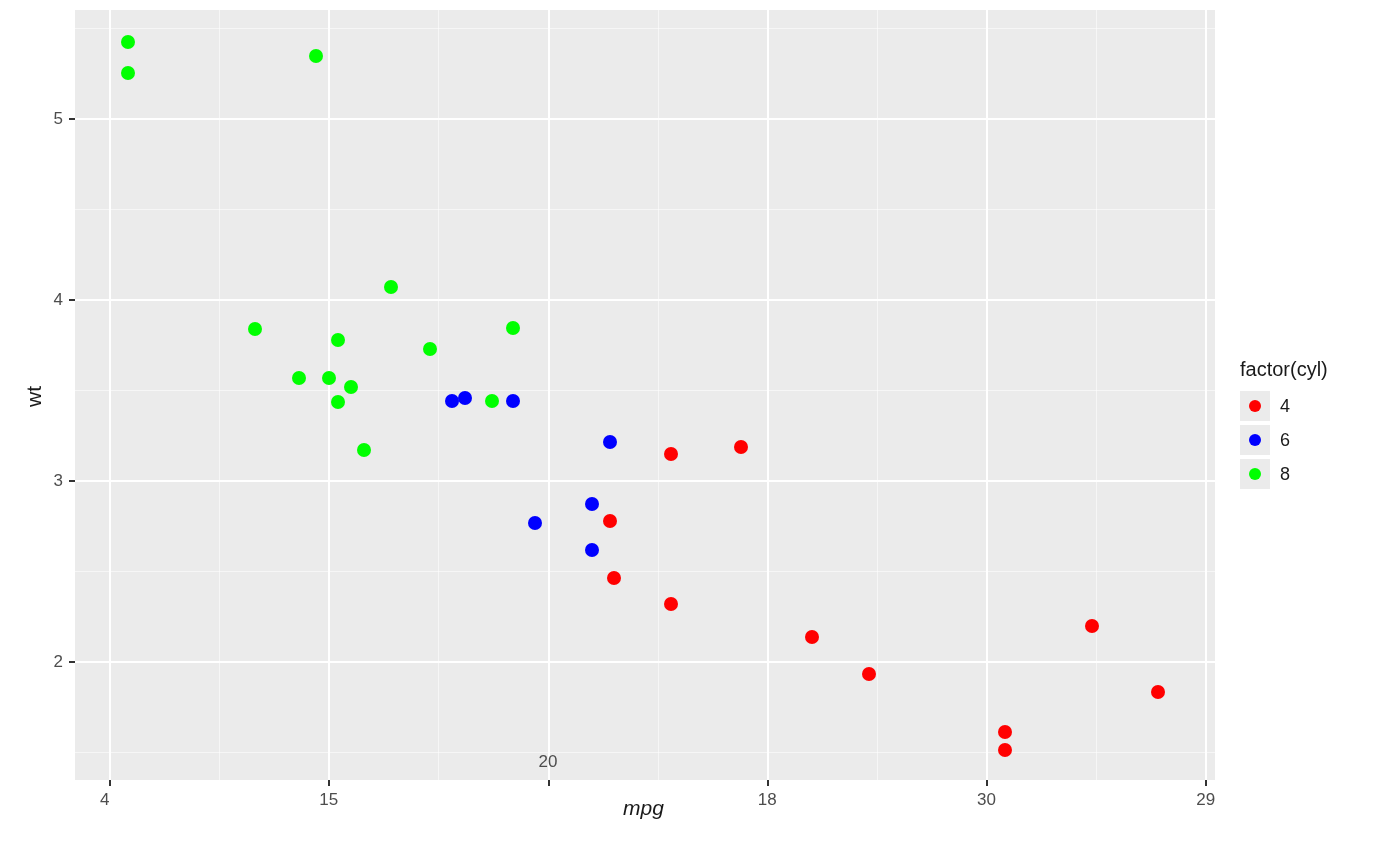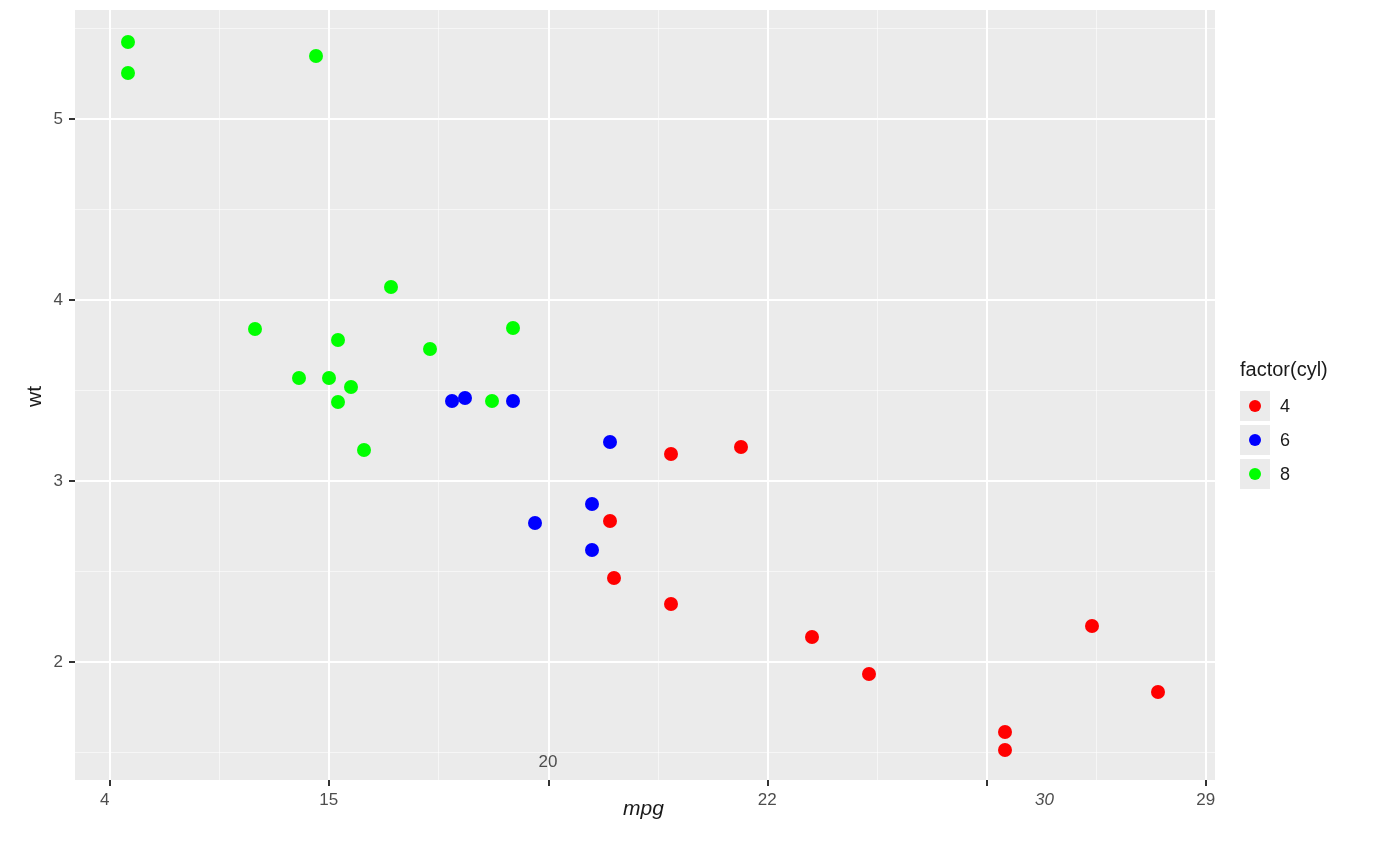--- a/index.html
+++ b/index.html
@@ -137,24 +137,24 @@
     <div class="axis-tick" style="left: 109.077px; top: 780px; width: 2px; height: 6px;"></div>
     <div class="axis-tick-label" style="left: 100.077px; top: 790px;">4</div>
     <div class="gridline-major-v" style="left: 328.308px; top: 10px; width: 2px; height: 770px;"></div>
     <div class="axis-tick" style="left: 328.308px; top: 780px; width: 2px; height: 6px;"></div>
     <div class="axis-tick-label" style="left: 319.308px; top: 790px;">15</div>
     <div class="gridline-major-v" style="left: 547.538px; top: 10px; width: 2px; height: 770px;"></div>
     <div class="axis-tick" style="left: 547.538px; top: 780px; width: 2px; height: 6px;"></div>
     <div class="axis-tick-label" style="left: 538.538px; top: 752px;">20</div>
     <div class="gridline-major-v" style="left: 766.769px; top: 10px; width: 2px; height: 770px;"></div>
     <div class="axis-tick" style="left: 766.769px; top: 780px; width: 2px; height: 6px;"></div>
-    <div class="axis-tick-label" style="left: 757.769px; top: 790px;">22</div>
+    <div class="axis-tick-label" style="left: 757.769px; top: 790px;">18</div>
     <div class="gridline-major-v" style="left: 986px; top: 10px; width: 2px; height: 770px;"></div>
     <div class="axis-tick" style="left: 986px; top: 780px; width: 2px; height: 6px;"></div>
-    <div class="axis-tick-label" style="left: 1035px; top: 790px; font-style: italic;">30</div>
+    <div class="axis-tick-label" style="left: 977px; top: 790px;">30</div>
     <div class="gridline-major-v" style="left: 1205.23px; top: 10px; width: 2px; height: 770px;"></div>
     <div class="axis-tick" style="left: 1205.23px; top: 780px; width: 2px; height: 6px;"></div>
     <div class="axis-tick-label" style="left: 1196.23px; top: 790px;">29</div>
     <div class="gridline-major-h" style="top: 661.235px; left: 75px; height: 2px; width: 1140px;"></div>
     <div class="axis-tick" style="top: 661.235px; left: 69px; height: 2px; width: 6px;"></div>
     <div class="axis-tick-label" style="right: 1337px; top: 652.235px;">2</div>
     <div class="gridline-major-h" style="top: 480.059px; left: 75px; height: 2px; width: 1140px;"></div>
     <div class="axis-tick" style="top: 480.059px; left: 69px; height: 2px; width: 6px;"></div>
     <div class="axis-tick-label" style="right: 1337px; top: 471.059px;">3</div>
     <div class="gridline-major-h" style="top: 298.882px; left: 75px; height: 2px; width: 1140px;"></div>

